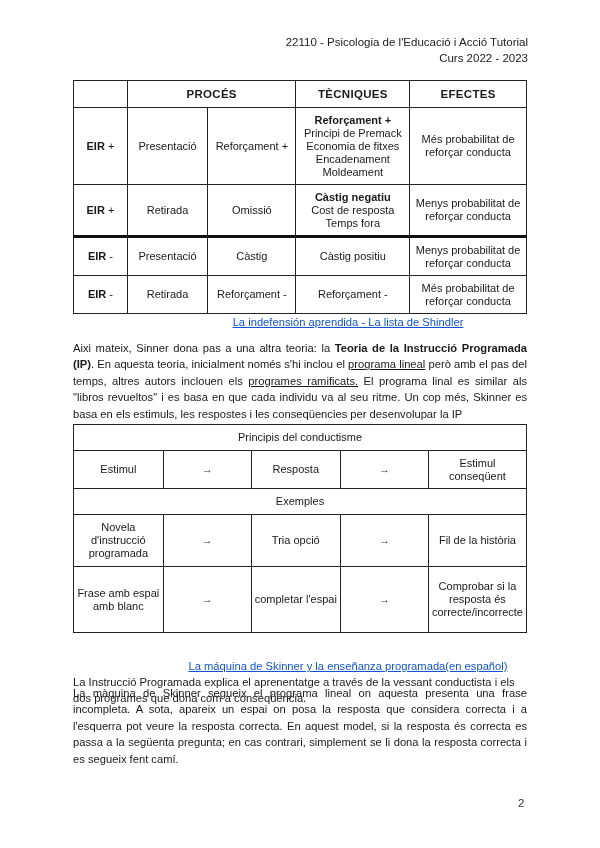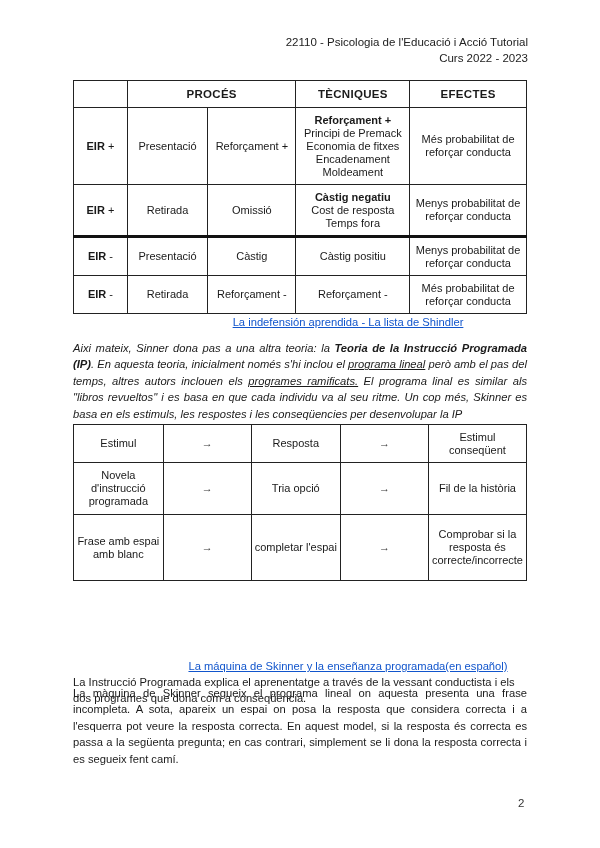--- a/index.html
+++ b/index.html
@@ -35,21 +35,21 @@
       position: absolute; left: 0; width: 600px; text-align: center;
       color: #1155cc; text-decoration: underline; font-size: 11.2px; padding-left: 48px;
     }
     #link1 { top: 316px; }
     #link2 { top: 660px; }
 
     .para {
       position: absolute; left: 73px; width: 454px; text-align: justify;
       font-size: 11.2px; line-height: 16.4px; color: #1a1a1a;
     }
-    #p1 { top: 340px; font-style: italic; }
+    #p1 { top: 340px; }
     #p2 { top: 630px; text-align: left; margin-top: 44px; }
     #p3 { top: 685px; }
     .u { text-decoration: underline; }
     .b { font-weight: bold; }
 
     
     #t2 { left: 73px; top: 424px; width: 454px; }
     #t2 td { font-size: 11px; line-height: 13px; width: 20%; }
     #t2 tr.title td { height: 21px; }
     #t2 tr.principle td { height: 33px; }
@@ -115,26 +115,32 @@
   </tr>
 </tbody>
   </table>
 
 <a id="link1" class="link">La indefensión aprendida - La lista de Shindler</a>
 
 <div id="p1" class="para"><span>Aixi mateix, Sinner dona pas a una altra teoria: la </span><span class="b">Teoria de la Instrucció Programada (IP)</span><span>. En aquesta teoria, inicialment només s'hi inclou el </span><span class="u">programa lineal</span><span> però amb el pas del temps, altres autors inclouen els </span><span class="u">programes ramificats.</span><span> El programa linal es similar als "libros revueltos" i es basa en que cada individu va al seu ritme. Un cop més, Skinner es basa en els estimuls, les respostes i les conseqüencies per desenvolupar la IP</span></div>
 
 <table id="t2">
   <tbody>
+      <tr class="title">
+    <td colspan="5">Principis del conductisme</td>
+  </tr>
   <tr class="principle">
     <td>Estimul</td>
     <td class="arrow">→</td>
     <td>Resposta</td>
     <td class="arrow">→</td>
     <td>Estimul conseqüent</td>
+  </tr>
+  <tr class="title">
+    <td colspan="5">Exemples</td>
   </tr>
   <tr class="ex1">
     <td>Novela d'instrucció programada</td>
     <td class="arrow">→</td>
     <td>Tria opció</td>
     <td class="arrow">→</td>
     <td>Fil de la història</td>
   </tr>
   <tr class="ex2">
     <td>Frase amb espai amb blanc</td>

